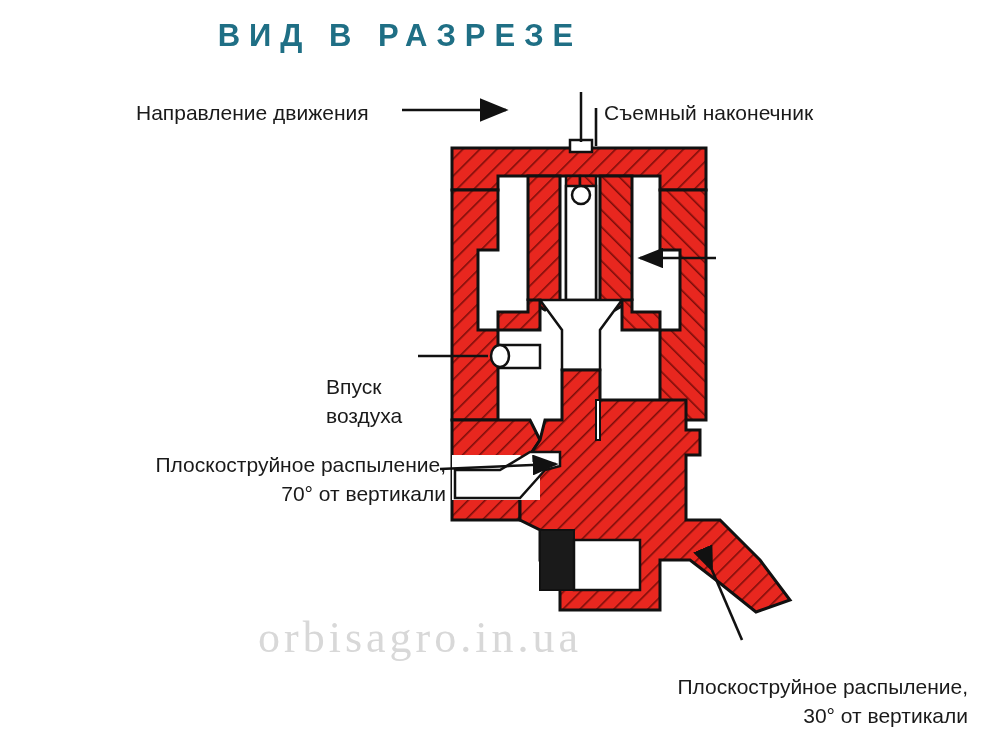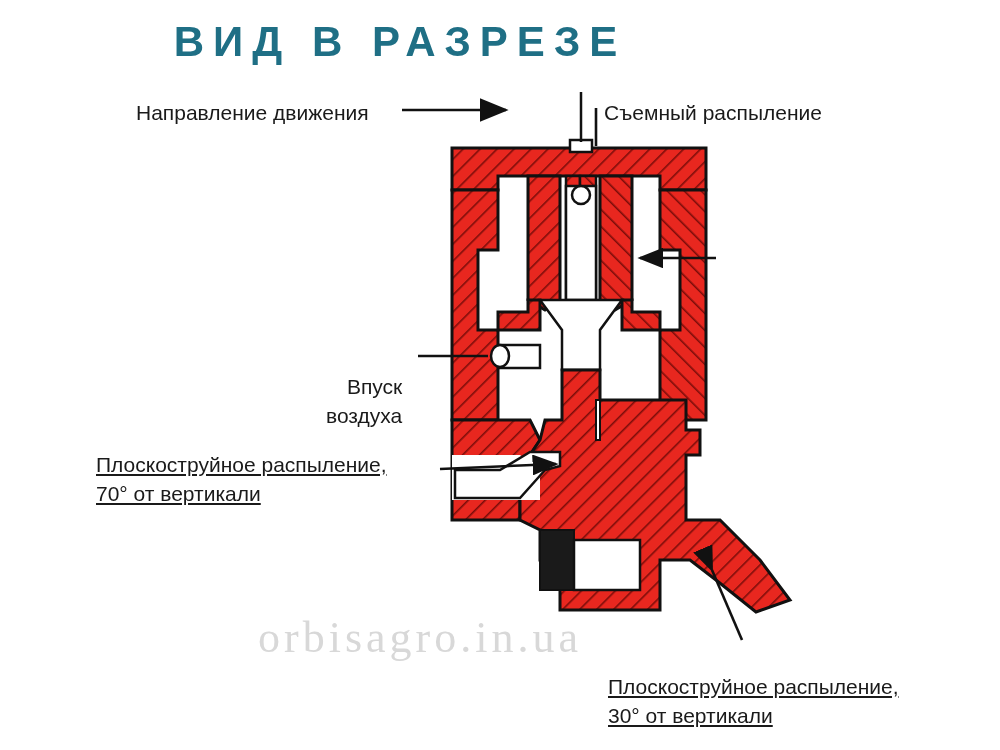--- a/index.html
+++ b/index.html
@@ -16,36 +16,35 @@
     height: 750px;
     background: #ffffff;
     overflow: hidden;
   }
   #title {
     position: absolute;
     top: 18px;
     left: 0;
     width: 800px;
     text-align: center;
-    font-size: 42px;
+    font-size: 31px;
     font-weight: bold;
     letter-spacing: 9px;
     color: #1f6f85;
     font-family: "Liberation Sans", sans-serif;
   }
   .label {
     position: absolute;
     color: #1a1a1a;
     font-size: 21px;
     line-height: 29px;
     font-family: "Liberation Sans", sans-serif;
     white-space: pre;
-    text-align: right;
   }
-  .label.center { text-align: left; text-decoration: underline; }
+  .label.center { text-align: right; }
 
   #watermark {
     position: absolute;
     left: 0;
     top: 612px;
     width: 840px;
     text-align: center;
     font-size: 44px;
     letter-spacing: 4px;
     color: #d8d8d8;
@@ -140,21 +139,21 @@
       <line x1="418" y1="356" x2="488" y2="356"></line>
 
       <line x1="556" y1="465" x2="440" y2="470" marker-end="url(#arrowHead)" transform="rotate(180 498 467)"></line>
 
       <path d="M712,570 L742,640" marker-start="url(#arrowHead)"></path>
     </g>
   </svg>
 
   <div class="label" style="left:136px; top:98px;">Направление движения</div>
 
-  <div class="label" style="left:604px; top:98px;">Съемный распыление</div>
+  <div class="label" style="left:604px; top:98px;">Съемный наконечник</div>
 
 
   <div class="label" style="left:326px; top:340px;margin-top:32px;">Впуск
 воздуха</div>
 
   <div class="label center" style="left:96px; top:450px; width:350px;">Плоскоструйное распыление,
 70° от вертикали</div>
 
 
   <div class="label center" style="left:608px; top:672px; width:360px;">Плоскоструйное распыление,

